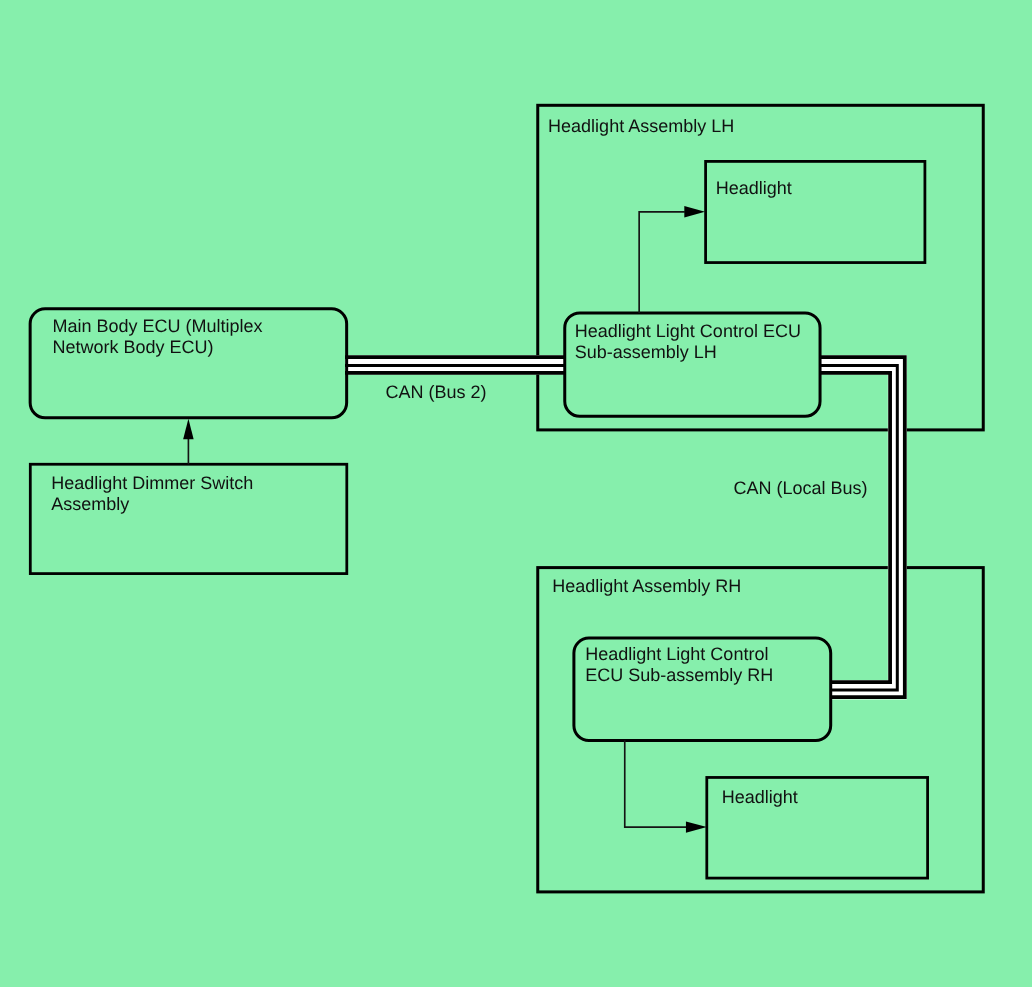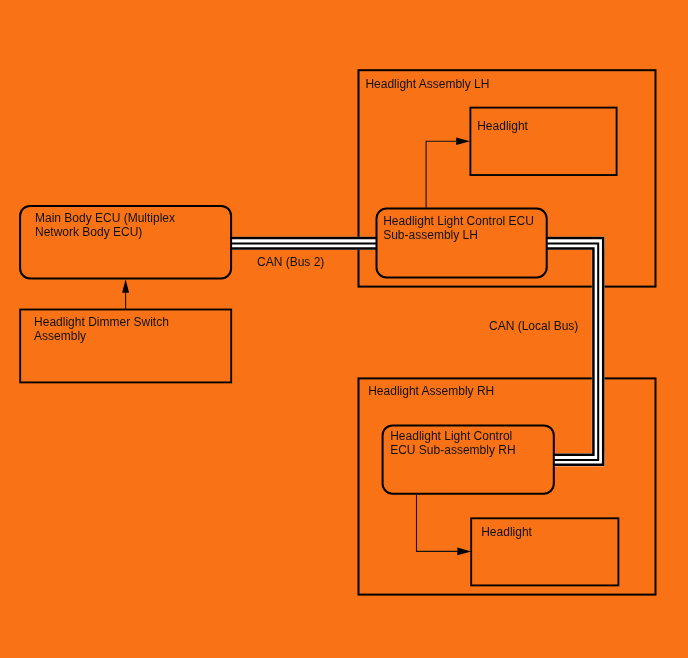--- a/index.html
+++ b/index.html
@@ -1,18 +1,18 @@
 <!DOCTYPE html>
 <html><head>
 <meta charset="utf-8">
 <title>Headlight System Diagram</title>
 <style>
   html,body{margin:0;padding:0;background:#ffffff;}
   body{width:688px;height:658px;overflow:hidden;font-family:"Liberation Sans",sans-serif;}
-  #stage{position:relative;width:688px;height:658px;background:#f97316;}
+  #stage{position:relative;width:688px;height:658px;background:#86efac;}
   svg{display:block;}
   .lbl{font-family:"Liberation Sans",sans-serif;font-size:12px;fill:#111111;}
   .outer-box{fill:none;stroke:#000;stroke-width:2;}
   .inner-box{fill:none;stroke:#000;stroke-width:1.85;}
   .ecu-box{fill:none;stroke:#000;stroke-width:2;}
   .bus{fill:none;stroke:#000;stroke-width:2.5;}
   .bus-mask{fill:#ffffff;stroke:none;}
   .bus-mid{fill:none;stroke:#000;stroke-width:2.0;}
   .thin{fill:none;stroke:#141414;stroke-width:1.1;}
   .solid{fill:#000;stroke:none;}

